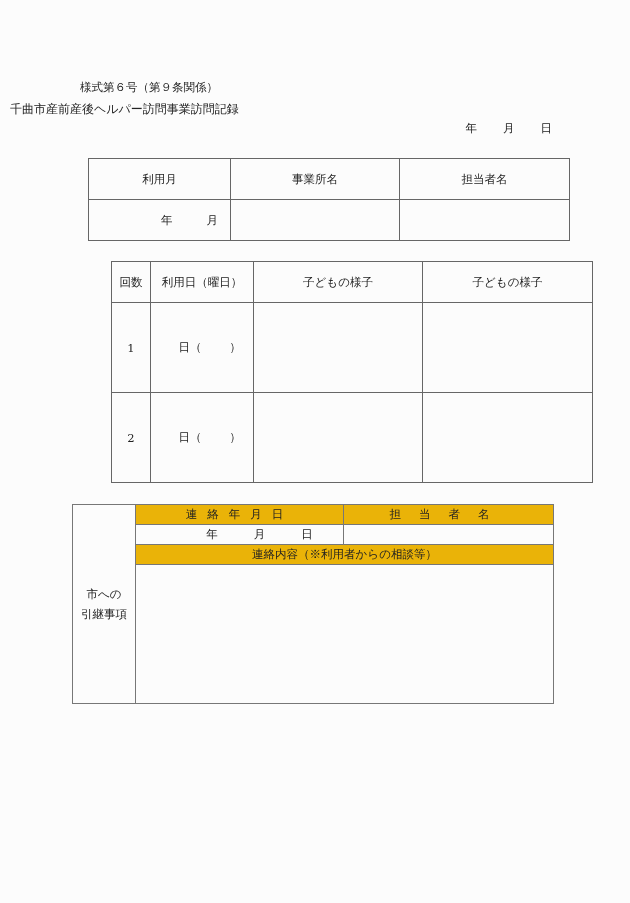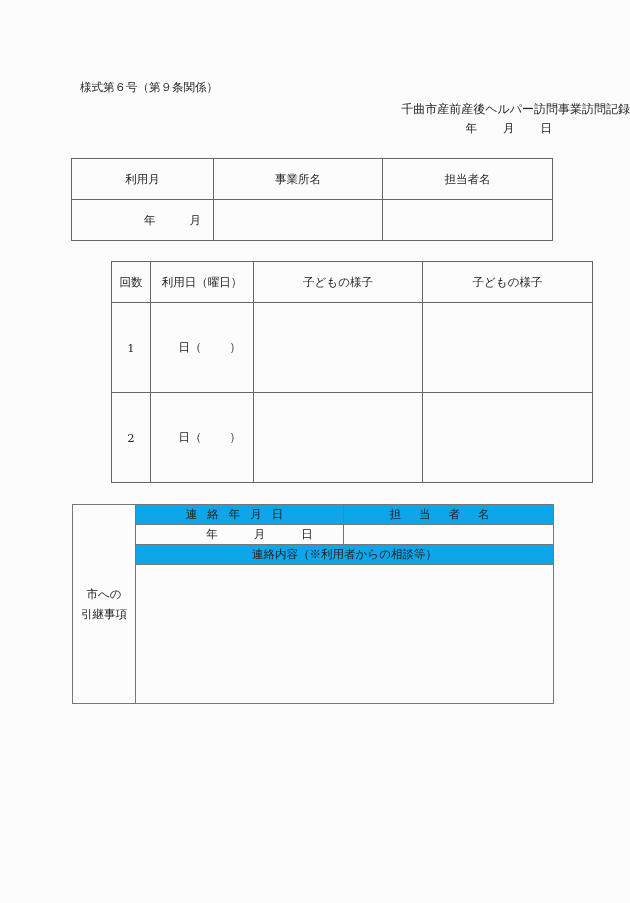--- a/index.html
+++ b/index.html
@@ -1,34 +1,34 @@
 <!DOCTYPE html>
 <html><head>
 <meta charset="utf-8">
 <style>
   html,body{margin:0;padding:0;}
   body{width:630px;height:903px;background:#fcfcfc;position:relative;overflow:hidden;
        font-family:"DejaVu Serif","Liberation Serif",serif;color:#222;}
   .abs{position:absolute;text-align:center;}
   .t{font-size:11.5px;white-space:nowrap;}
   .form-no{left:80px;top:80px;}
-  .title{left:0;width:630px;top:101px;text-align:right;font-size:12px;padding-left:10px;box-sizing:border-box;}
+  .title{left:0;width:630px;top:101px;text-align:left;font-size:12px;padding-left:10px;box-sizing:border-box;}
   .date-line{top:121px;right:78px;display:flex;gap:26px;}
   table{border-collapse:collapse;position:absolute;table-layout:fixed;}
   td{border:1px solid #666;padding:0;text-align:center;vertical-align:middle;font-size:11.5px;}
-  .tbl1{left:71px;top:158px;width:481px;}
+  .tbl1{left:88px;top:158px;width:481px;}
   .tbl1 td{height:40px;}
   .tbl2{left:72px;top:261px;width:481px;margin-left:39px;}
   .tbl2 .hdr td{height:40px;}
   .tbl2 .row td{height:89px;}
   .ym{display:flex;justify-content:flex-end;gap:34px;padding-right:12px;}
   .day{display:flex;justify-content:flex-end;gap:8px;padding-right:12px;}
   .tbl3{left:72px;top:504px;width:481px;}
   .tbl3 td{border-color:#777;}
-  .tbl3 .shade{background:#0ea5e9;}
+  .tbl3 .shade{background:#eab308;}
   .tbl3 .h20{height:19px;}
   .tbl3 .body{height:138px;}
   .label-left{line-height:20px;}
   .spaced{letter-spacing:10px;}
   .spaced2{letter-spacing:18px;margin-top:36px;}
   .ymd{display:flex;justify-content:center;gap:36px;padding-left:40px;}
 </style>
 </head>
 <body>
 

